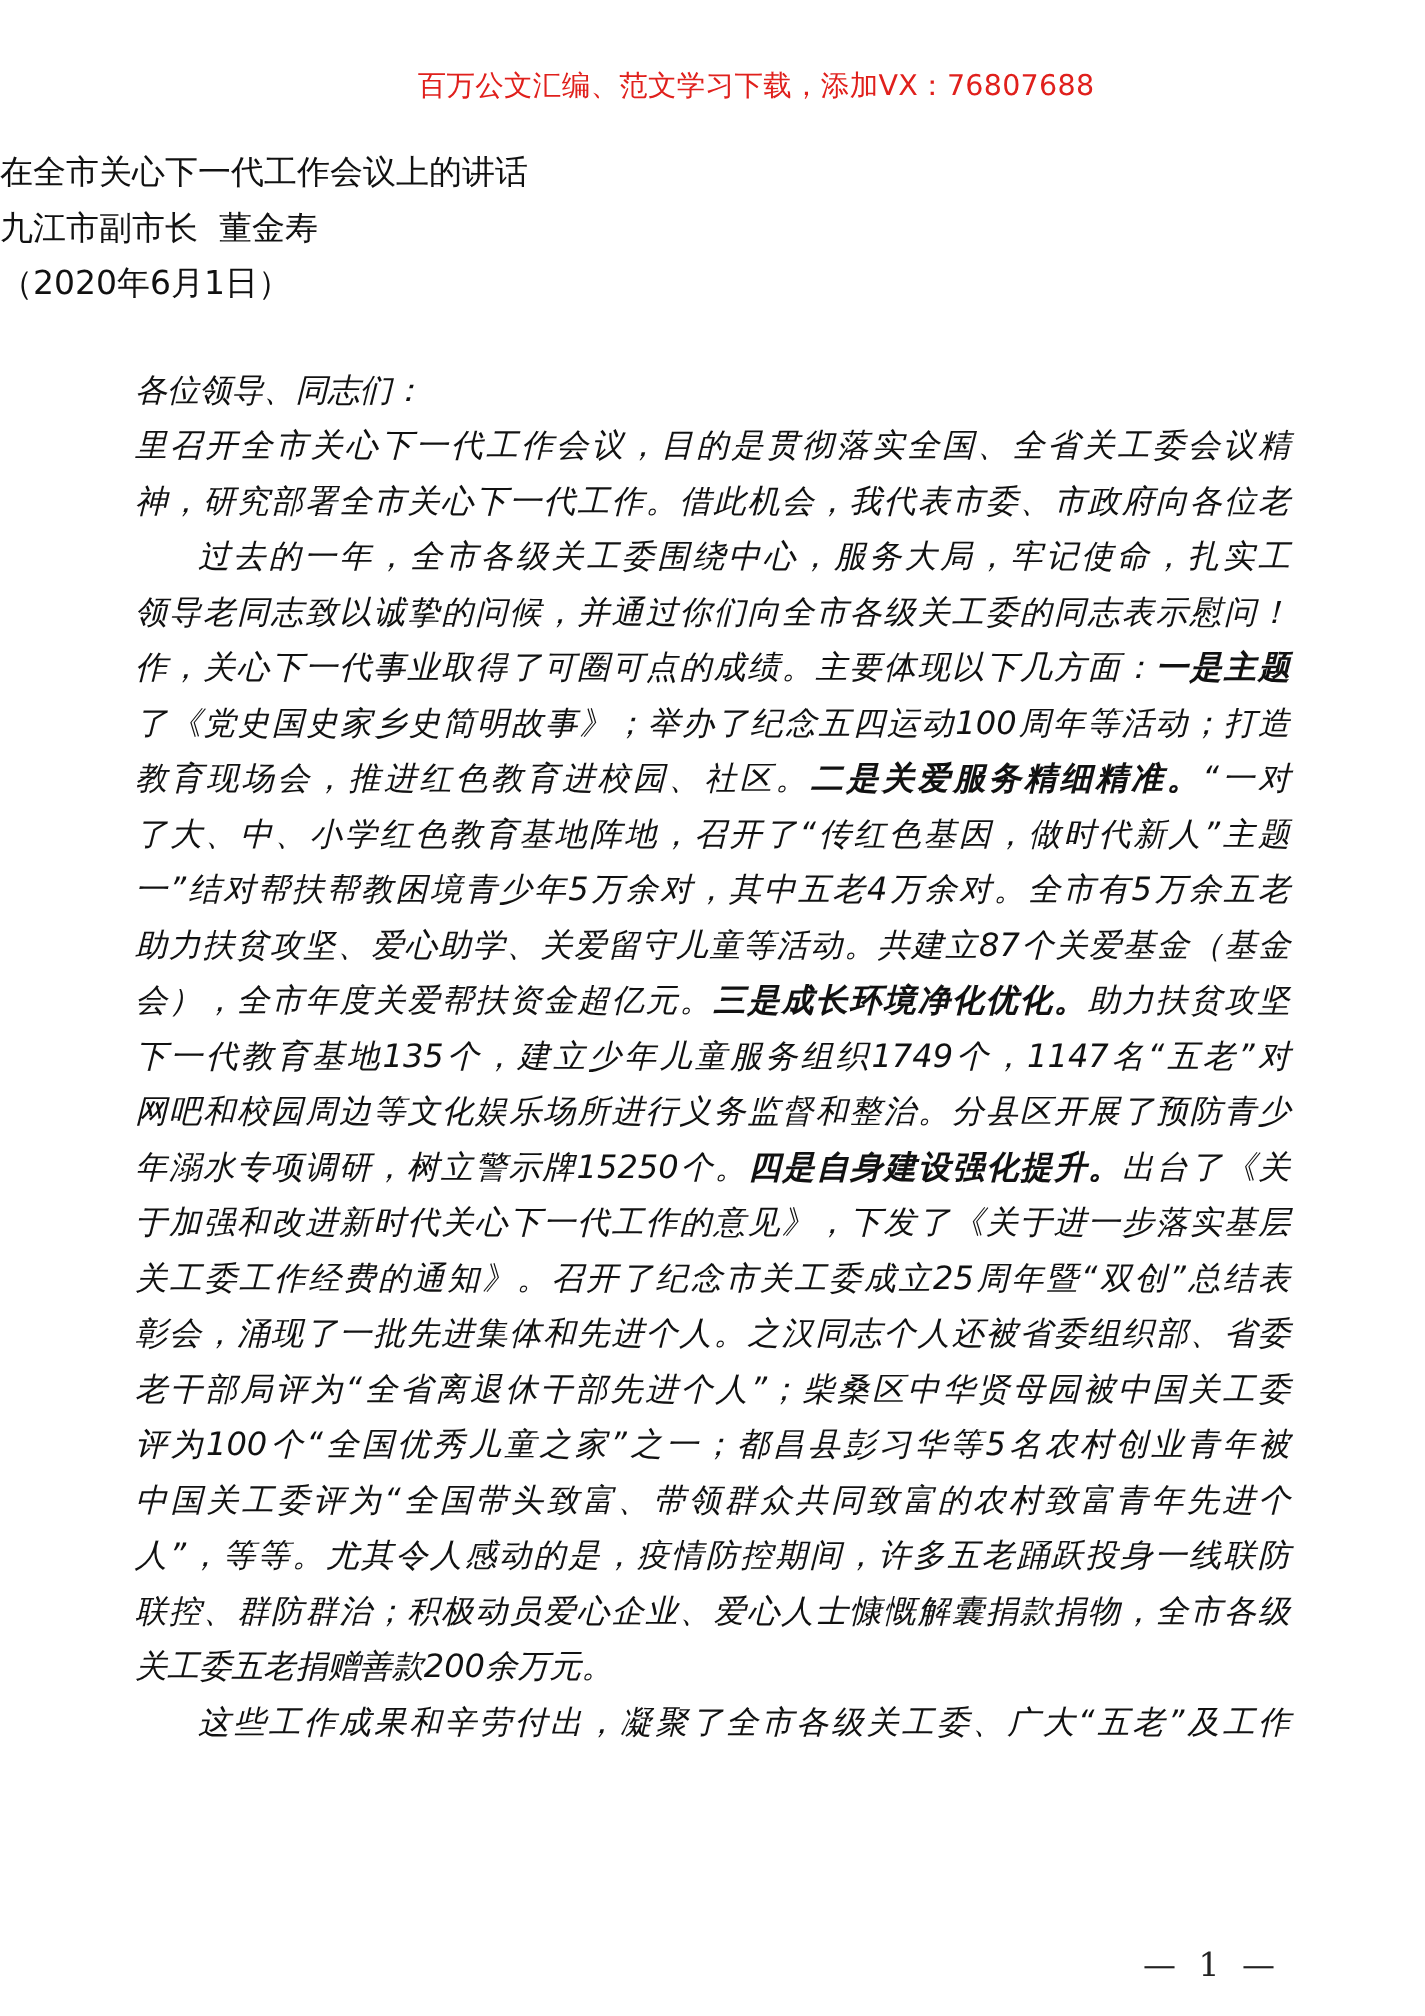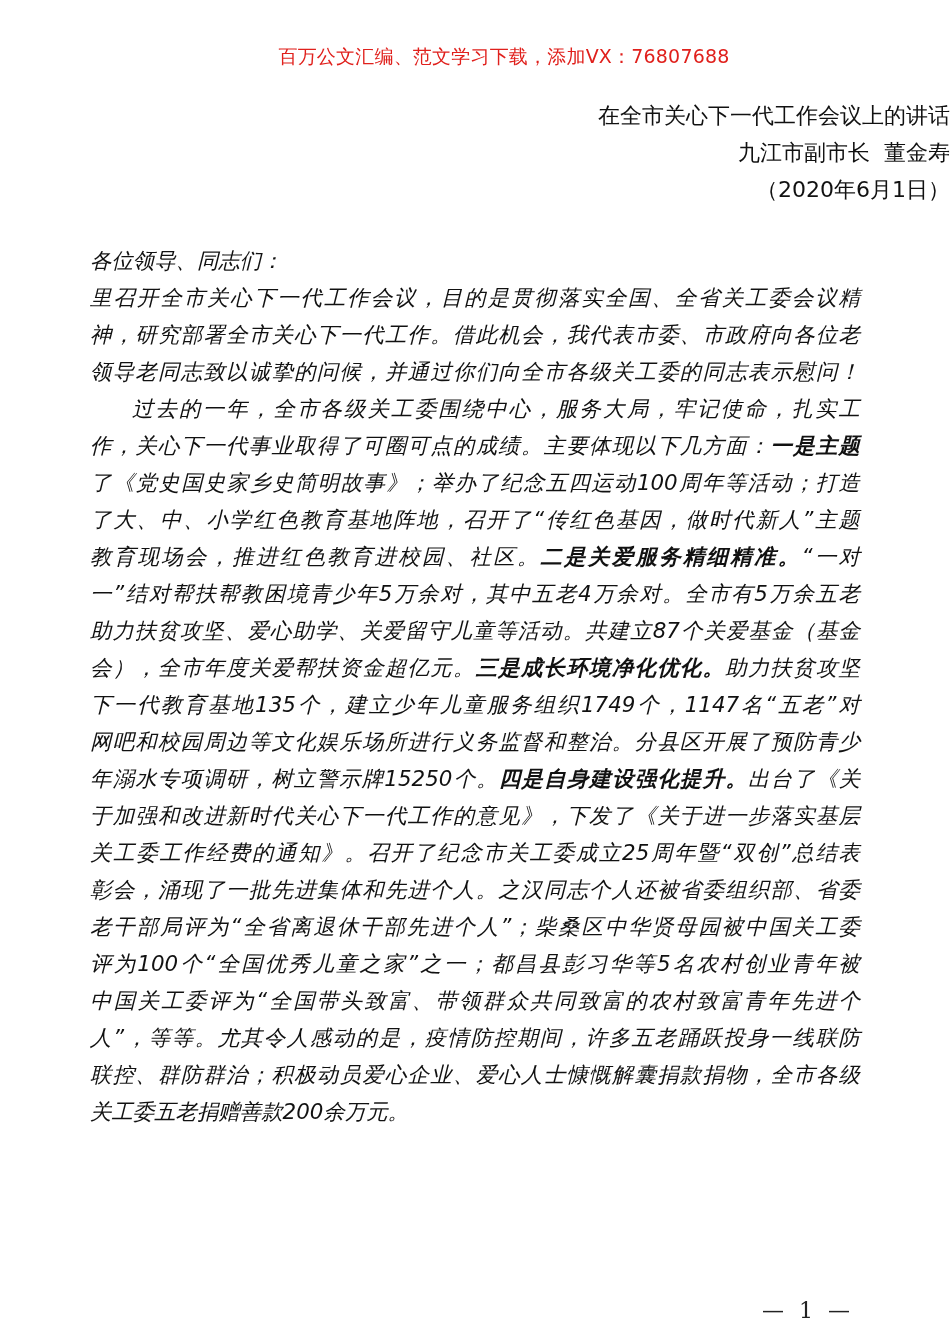--- a/index.html
+++ b/index.html
@@ -1,20 +1,20 @@
 <!DOCTYPE html>
 <html><head>
 <meta charset="utf-8">
 <style>
   html, body { margin: 0; padding: 0; background: #ffffff; }
   body { width: 950px; height: 1344px; position: relative; overflow: hidden;
          font-family: "DejaVu Sans", "Liberation Sans", sans-serif; color: #111; }
   .banner { position: absolute; top: 44px; left: 0; width: 950px; text-align: center;
             font-size: 19px; color: #e0201c; letter-spacing: 0.2px; padding-left: 29px; }
-  .title-block { position: absolute; top: 97px; left: 0; width: 950px; text-align: right; }
+  .title-block { position: absolute; top: 97px; left: 0; width: 950px; text-align: left; }
   .title-line { font-size: 22px; line-height: 37px; height: 37px; white-space: nowrap; }
   .body { position: absolute; top: 242px; left: 90px; width: 770px; font-style: italic; }
   .line { font-size: 21.4px; line-height: 37px; height: 37px; white-space: nowrap;
           text-align: justify; text-align-last: justify; letter-spacing: 0px; }
   .line.last { text-align-last: left; }
   .line.indent { padding-left: 42px; }
   .line b { font-weight: bold; }
   .page-num { position: absolute; top: 1298px; left: 762px; font-family: "DejaVu Serif", "Liberation Serif", serif;
               font-size: 22px; color: #222; letter-spacing: 4px; }
 </style>
@@ -27,38 +27,39 @@
   <div class="title-line">在全市关心下一代工作会议上的讲话</div>
   <div class="title-line" style="white-space:pre;">九江市副市长  董金寿</div>
   <div class="title-line">（2020年6月1日）</div>
 </div>
 
 <div class="body">
   <div class="line last">各位领导、同志们：</div>
 
   <div class="line">里召开全市关心下一代工作会议，目的是贯彻落实全国、全省关工委会议精</div>
   <div class="line">神，研究部署全市关心下一代工作。借此机会，我代表市委、市政府向各位老</div>
+  <div class="line indent">过去的一年，全市各级关工委围绕中心，服务大局，牢记使命，扎实工</div>
+
   <div class="line">领导老同志致以诚挚的问候，并通过你们向全市各级关工委的同志表示慰问！</div>
-
-  <div class="line indent">过去的一年，全市各级关工委围绕中心，服务大局，牢记使命，扎实工</div>
   <div class="line"><span>作，关心下一代事业取得了可圈可点的成绩。主要体现以下几方面：</span><b>一是主题</b></div>
   <div class="line">了《党史国史家乡史简明故事》；举办了纪念五四运动100周年等活动；打造</div>
+  <div class="line"><span>教育现场会，推进红色教育进校园、社区。</span><b>二是关爱服务精细精准。</b><span>“一对</span></div>
   <div class="line">了大、中、小学红色教育基地阵地，召开了“传红色基因，做时代新人”主题</div>
-  <div class="line"><span>教育现场会，推进红色教育进校园、社区。</span><b>二是关爱服务精细精准。</b><span>“一对</span></div>
   <div class="line">一”结对帮扶帮教困境青少年5万余对，其中五老4万余对。全市有5万余五老</div>
   <div class="line">助力扶贫攻坚、爱心助学、关爱留守儿童等活动。共建立87个关爱基金（基金</div>
   <div class="line"><span>会），全市年度关爱帮扶资金超亿元。</span><b>三是成长环境净化优化。</b><span>助力扶贫攻坚</span></div>
   <div class="line">下一代教育基地135个，建立少年儿童服务组织1749个，1147名“五老”对</div>
   <div class="line">网吧和校园周边等文化娱乐场所进行义务监督和整治。分县区开展了预防青少</div>
   <div class="line"><span>年溺水专项调研，树立警示牌15250个。</span><b>四是自身建设强化提升。</b><span>出台了《关</span></div>
   <div class="line">于加强和改进新时代关心下一代工作的意见》，下发了《关于进一步落实基层</div>
   <div class="line">关工委工作经费的通知》。召开了纪念市关工委成立25周年暨“双创”总结表</div>
   <div class="line">彰会，涌现了一批先进集体和先进个人。之汉同志个人还被省委组织部、省委</div>
   <div class="line">老干部局评为“全省离退休干部先进个人”；柴桑区中华贤母园被中国关工委</div>
   <div class="line">评为100个“全国优秀儿童之家”之一；都昌县彭习华等5名农村创业青年被</div>
   <div class="line">中国关工委评为“全国带头致富、带领群众共同致富的农村致富青年先进个</div>
   <div class="line">人”，等等。尤其令人感动的是，疫情防控期间，许多五老踊跃投身一线联防</div>
   <div class="line">联控、群防群治；积极动员爱心企业、爱心人士慷慨解囊捐款捐物，全市各级</div>
   <div class="line last">关工委五老捐赠善款200余万元。</div>
 
+  <div class="line indent">这些工作成果和辛劳付出，凝聚了全市各级关工委、广大“五老”及工作</div>
 </div>
 
 <div class="page-num">— 1 —</div>
 
 </body></html>

